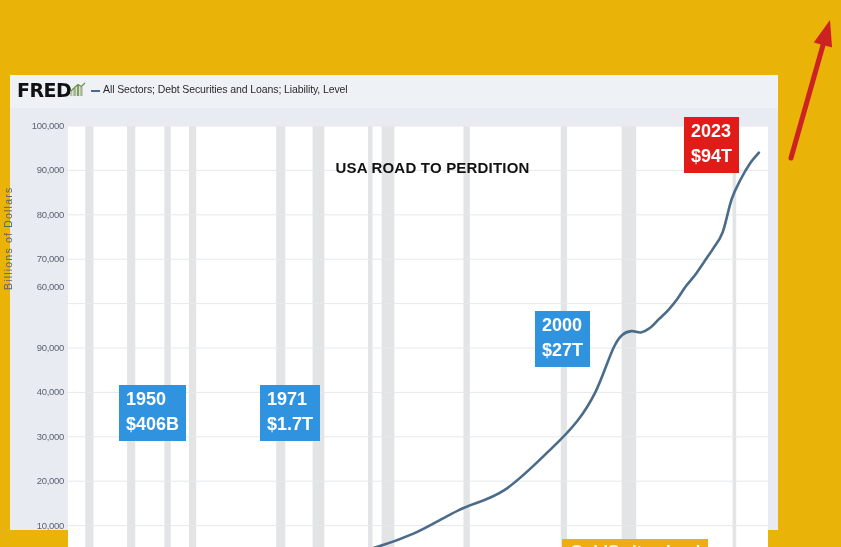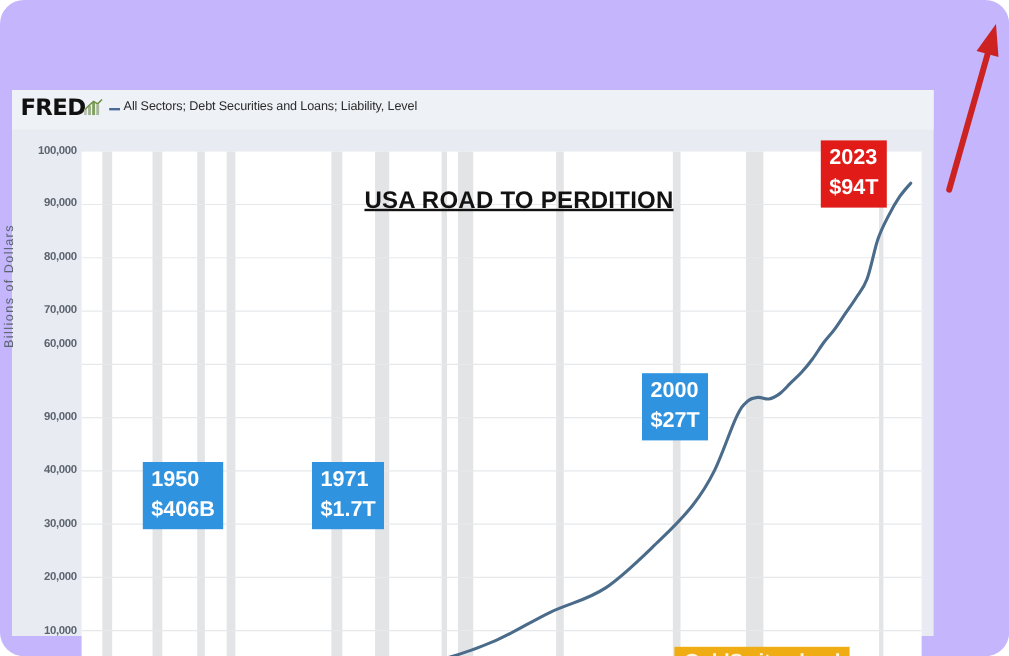--- a/index.html
+++ b/index.html
@@ -13,22 +13,21 @@
     font-family: "Liberation Sans", sans-serif;
     overflow: hidden;
     position: relative;
   }
 
   #stage {
     position: absolute;
     left: 0; top: 0;
     width: 841px;
     height: 547px;
-    background: #c4b5fd;
-    border-radius: 20px;
+    background: #eab308;
   }
 
   
   #fred-panel {
     position: absolute;
     left: 10px;
     top: 75px;
     width: 768px;
     height: 455px;
     background: #e8ecf2;
@@ -99,21 +98,20 @@
 
   .ytick {
     position: absolute;
     right: 784px;
     width: 60px;
     text-align: right;
     font-size: 9.5px;
     color: #5c6470;
     font-family: "Liberation Sans", sans-serif;
     letter-spacing: -0.3px;
-    font-weight: bold;
   }
   #ylabel {
     position: absolute;
     left: -8px;
     top: 215px;
     transform: rotate(-90deg);
     transform-origin: left top;
     font-size: 10.5px;
     color: #5c6470;
     letter-spacing: 1.2px;
@@ -149,25 +147,24 @@
   }
 
   #title-block {
     position: absolute;
     left: 205px;
     top: 152px;
     width: 455px;
     text-align: center;
     font-family: "Liberation Sans", sans-serif;
     font-weight: bold;
-    font-size: 20px;
+    font-size: 15px;
     line-height: 31px;
     color: #121212;
     letter-spacing: 0.2px;
-    text-decoration: underline;
   }
 </style>
 </head>
 <body>
 
 <div id="stage">
 
   <div id="fred-panel">
 
     <div id="fred-header">

